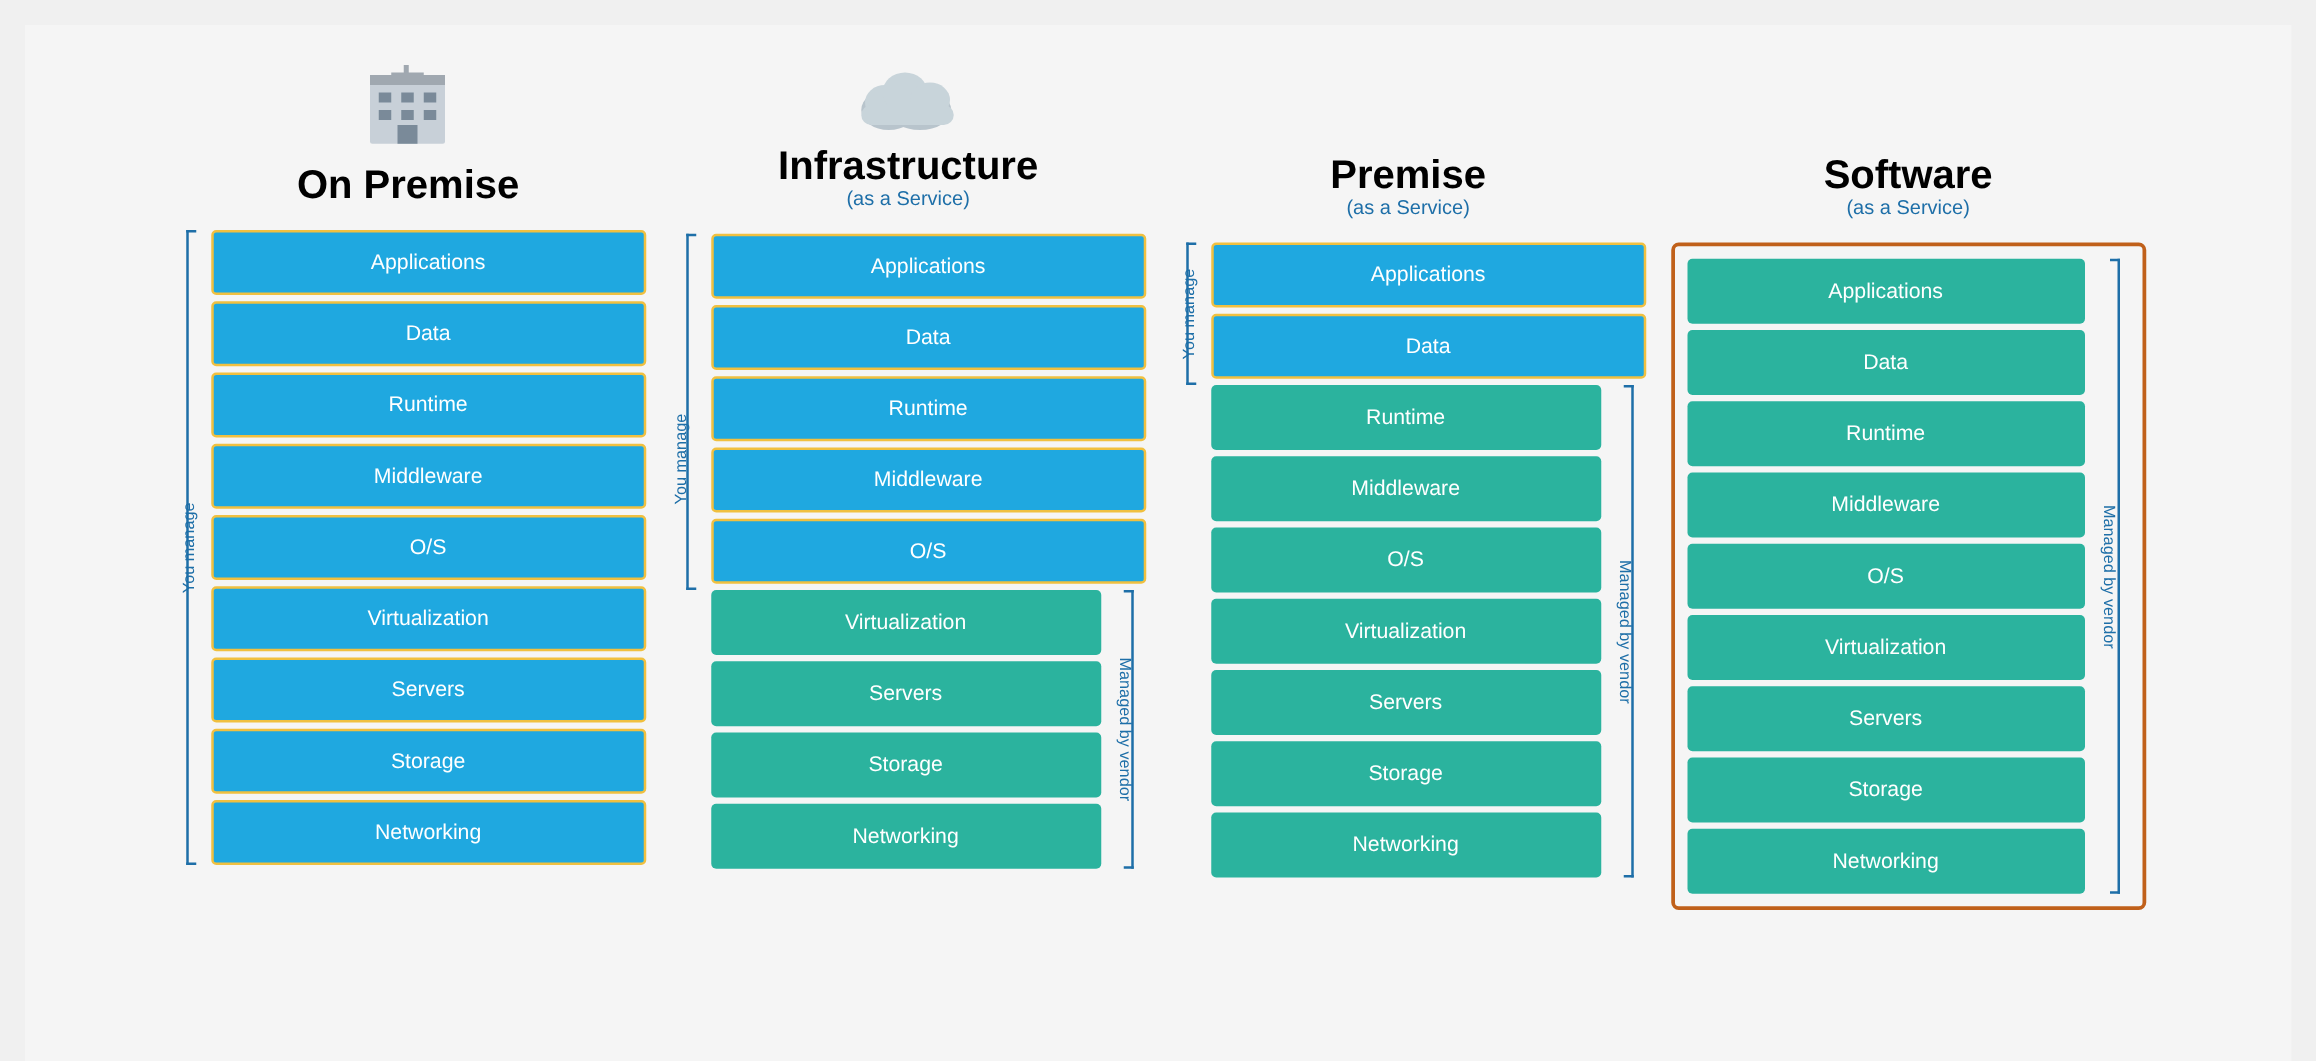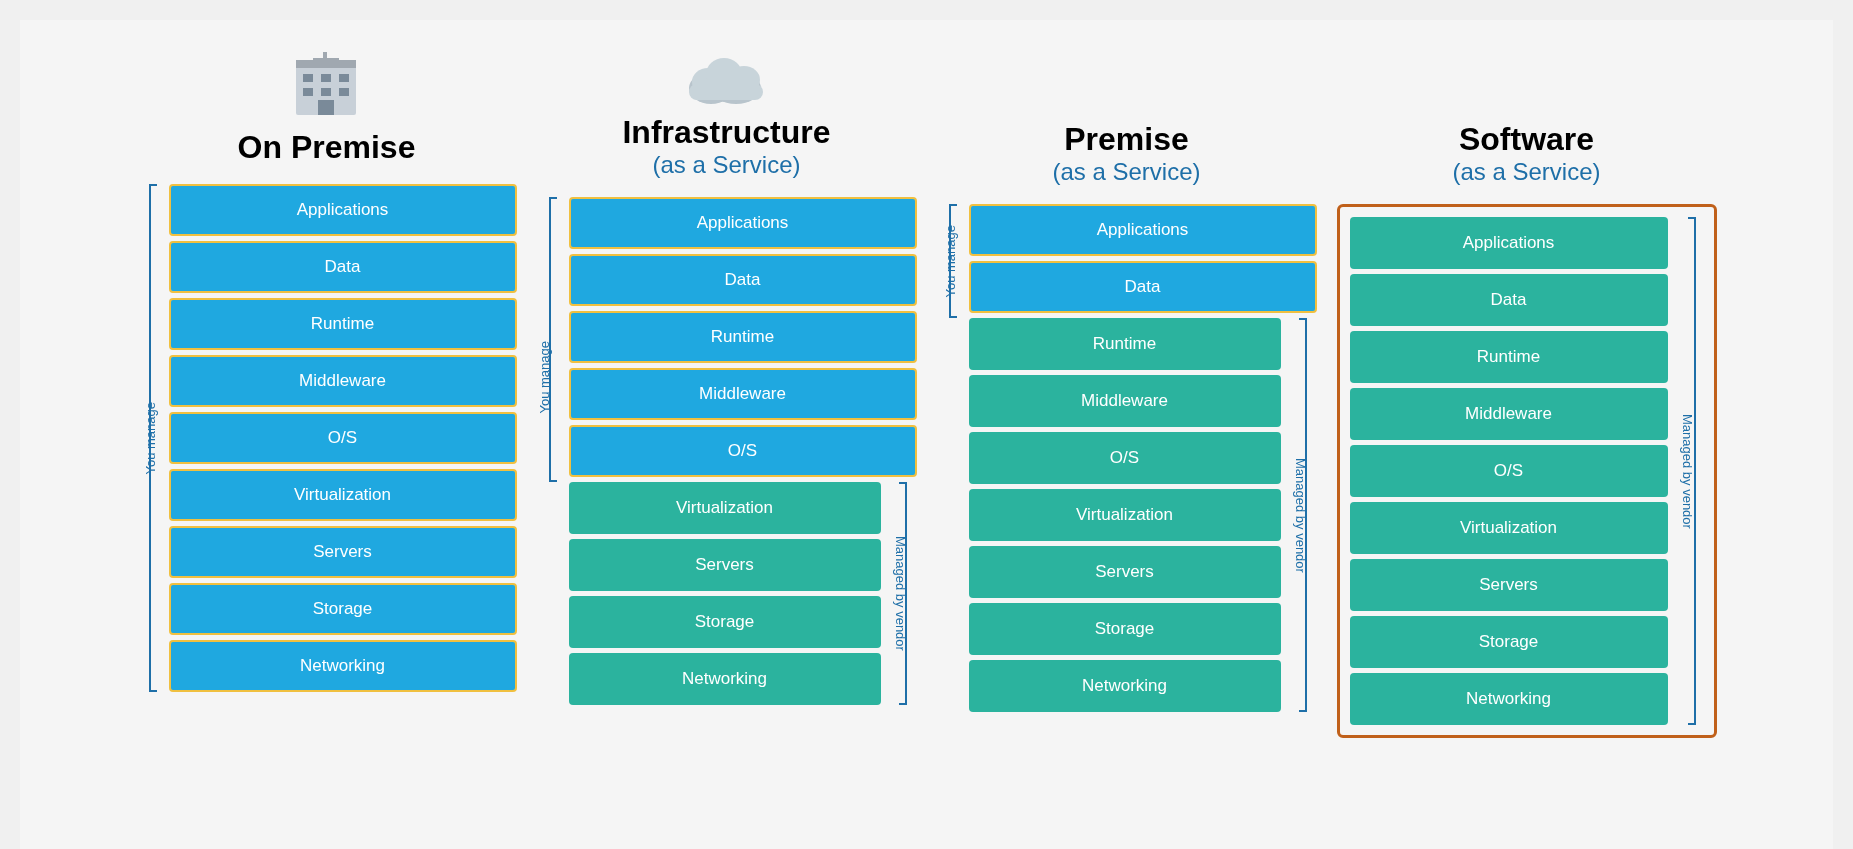--- a/index.html
+++ b/index.html
@@ -38,21 +38,21 @@
     }
     .column-title {
       color: #000000;
       font-size: 32px;
       font-weight: 600;
       text-align: right;
       line-height: 1.2;
     }
     .column-subtitle {
       color: #1e6fa8;
-      font-size: 24px;
+      font-size: 16px;
       text-align: center;
     }
     .tile {
       display: flex;
       align-items: center;
       justify-content: center;
       height: 52px;
       border-radius: 4px;
       font-size: 17px;
       font-weight: 500;

